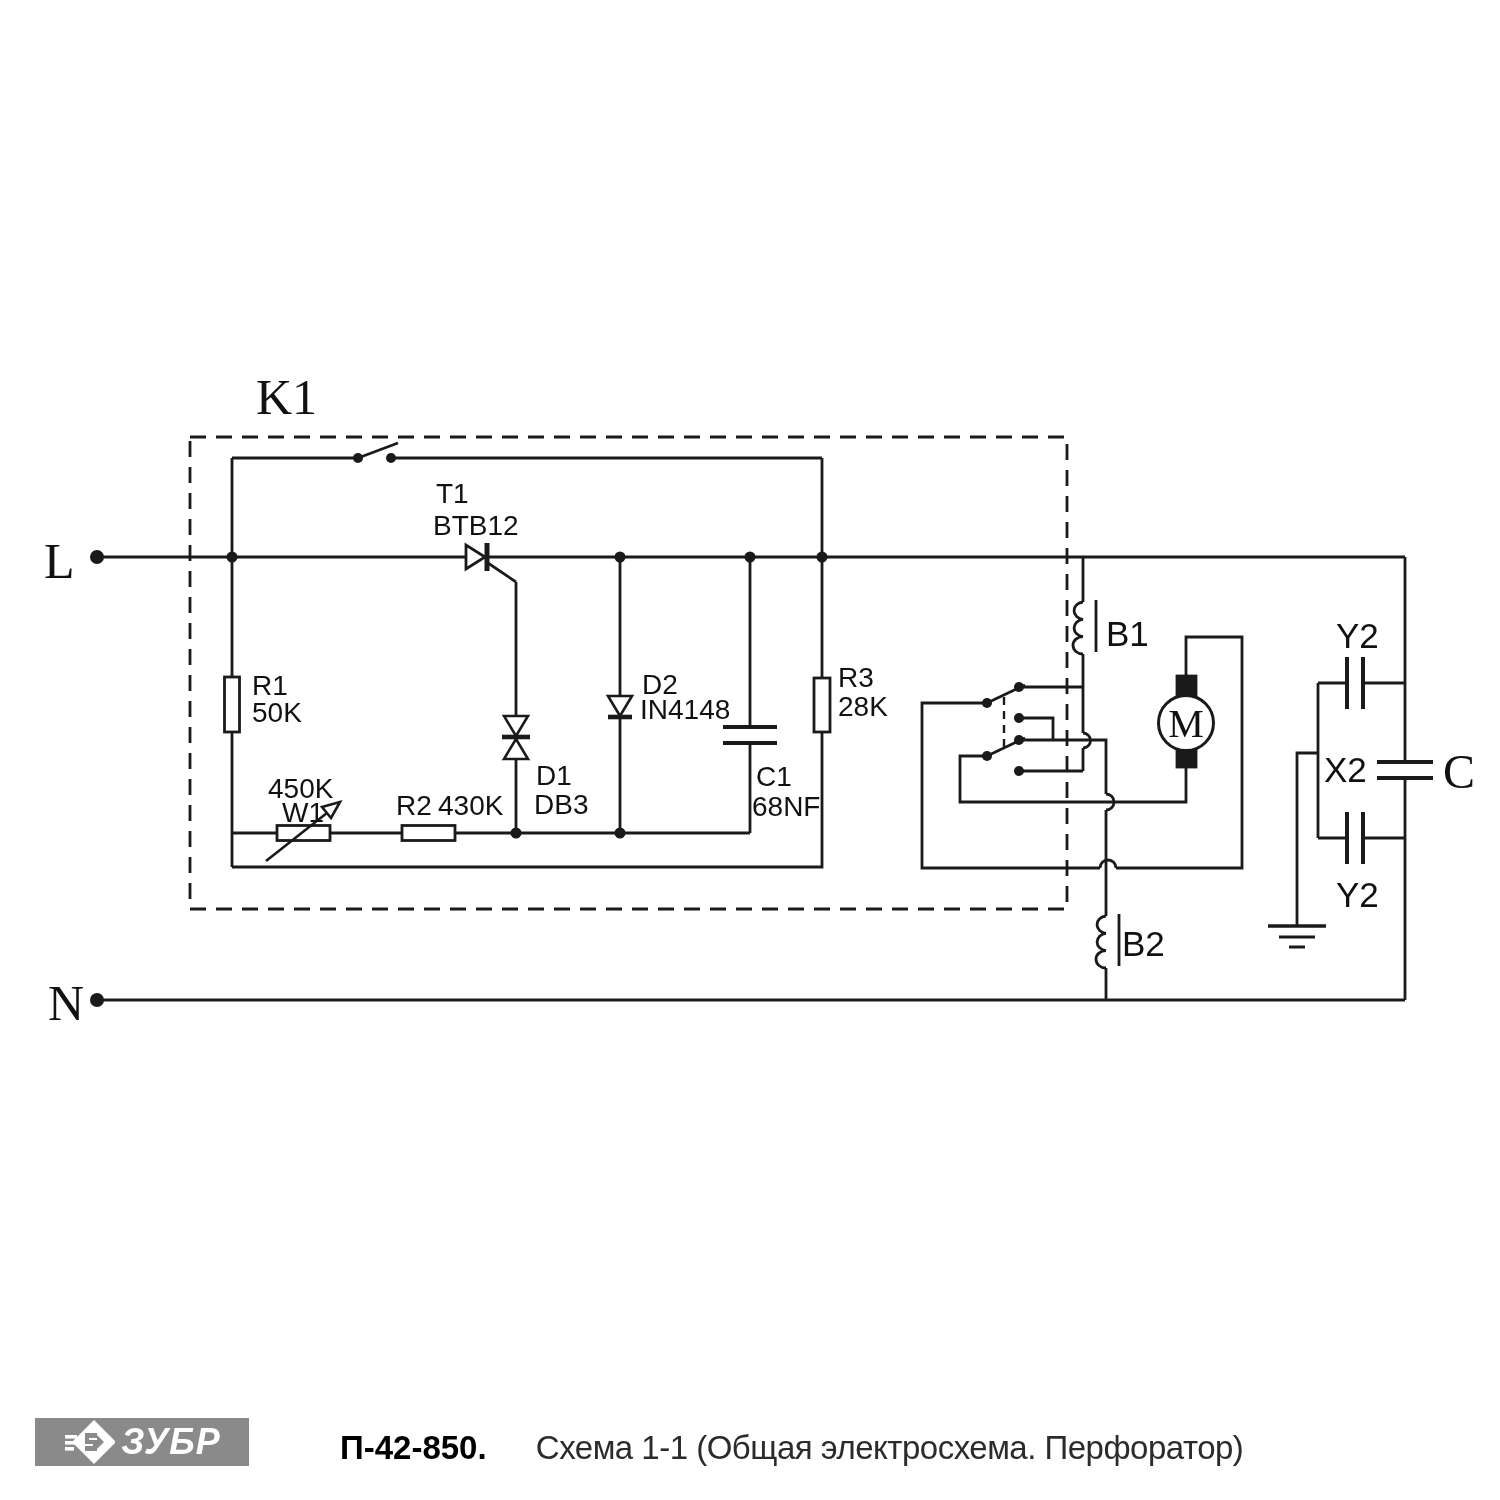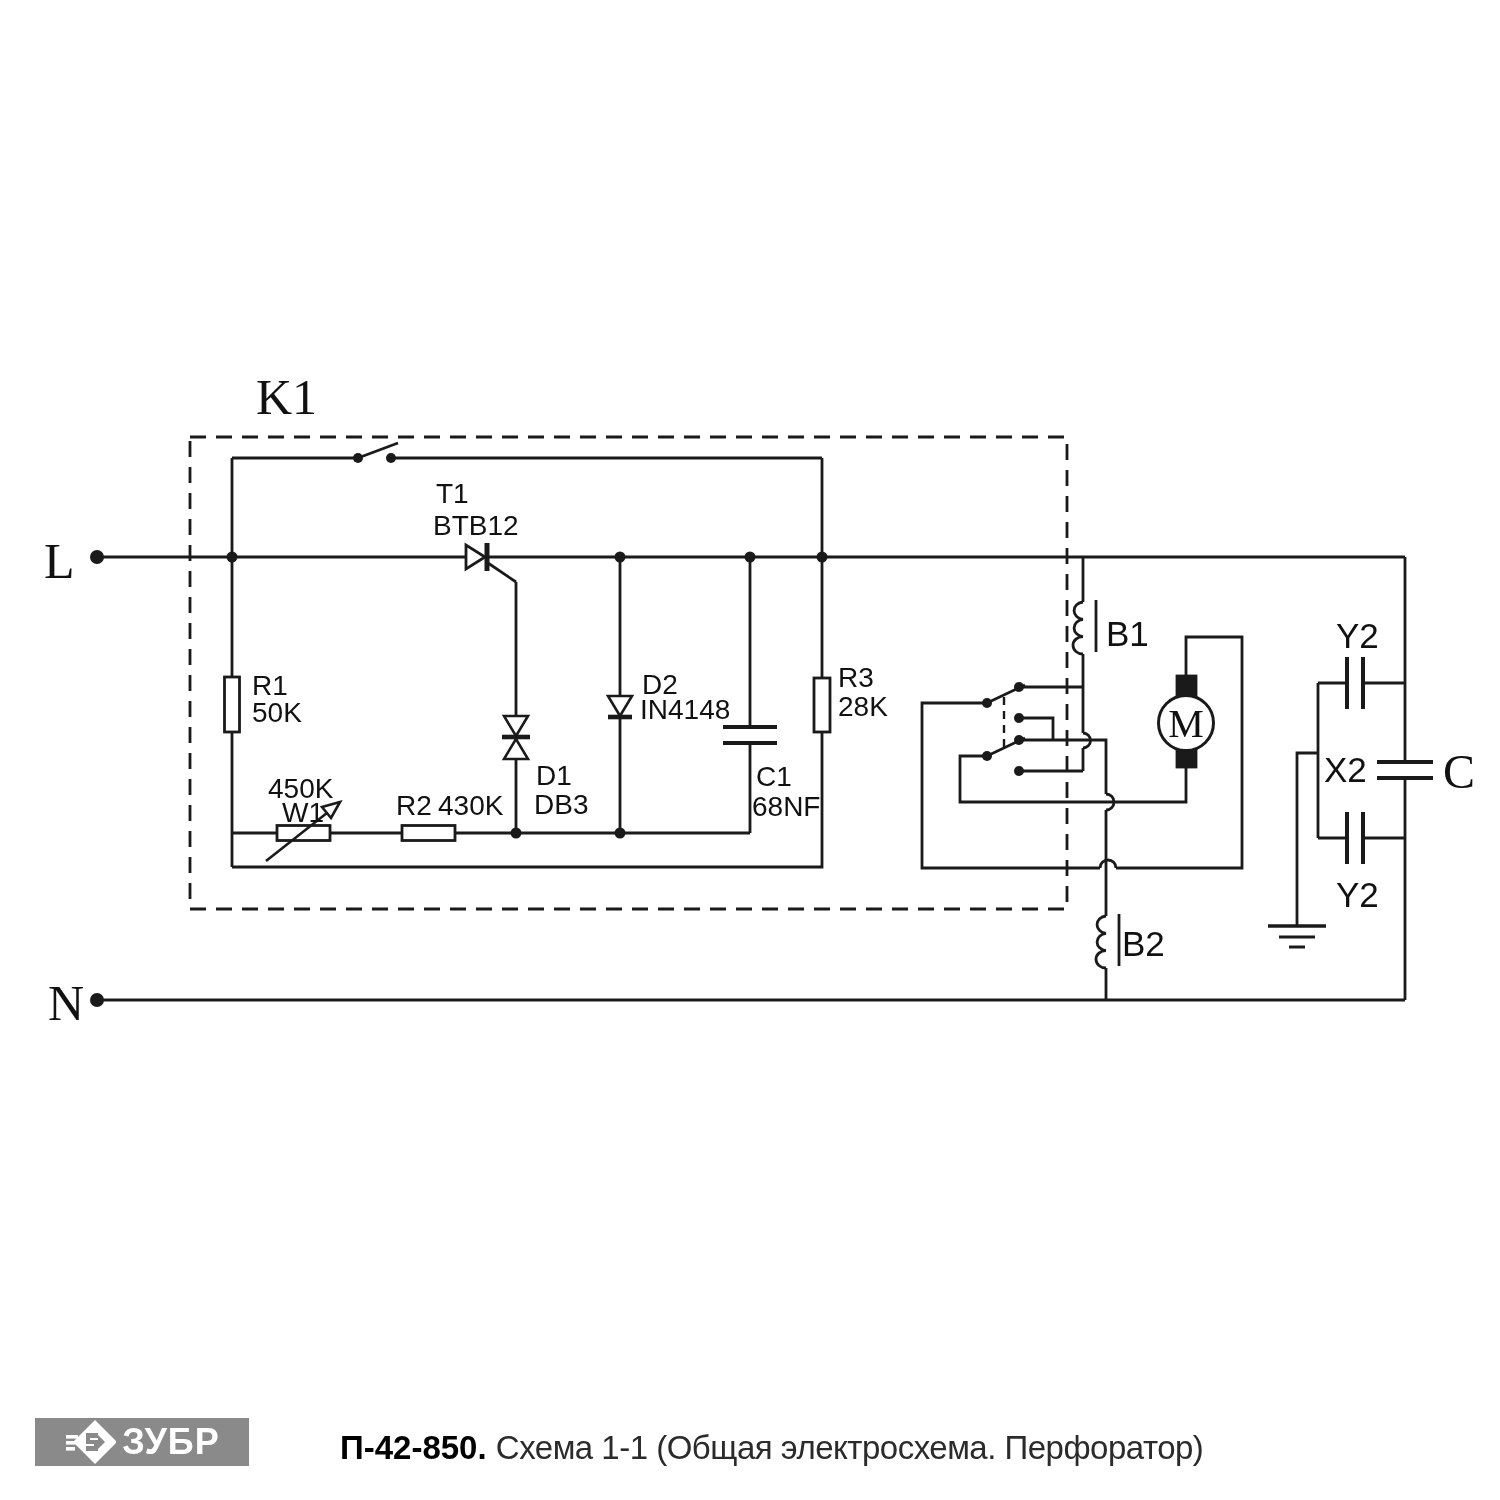--- a/index.html
+++ b/index.html
@@ -4,26 +4,26 @@
 <style>
   html,body{margin:0;padding:0;background:#fff;}
   .page{position:relative;width:1500px;height:1500px;background:#fff;overflow:hidden;
         font-family:"Liberation Sans",sans-serif;}
   svg text{user-select:none;}
   .lbl{font-family:"Liberation Sans",sans-serif;font-size:28px;fill:#111;}
   .lbl-big{font-family:"Liberation Sans",sans-serif;font-size:35px;fill:#111;}
   .serif{font-family:"Liberation Serif","DejaVu Serif",serif;fill:#111;}
   .footer-badge{position:absolute;left:35px;top:1418px;width:214px;height:48px;
     display:flex;align-items:center;justify-content:center;gap:6px;}
-  .brand-text{color:#fff;font-weight:bold;font-size:36px;
+  .brand-text{color:#fff;font-weight:bold;font-style:italic;font-size:36px;
     letter-spacing:1px;line-height:1;font-family:"Liberation Sans",sans-serif;}
   .footer-line{position:absolute;left:340px;top:1429px;white-space:nowrap;
     font-size:33px;color:#1a1a1a;}
   .footer-model{font-weight:bold;color:#000;}
-  .footer-caption{font-weight:normal;color:#2b2b2b;letter-spacing:-0.5px;}
+  .footer-caption{font-weight:normal;color:#2b2b2b;letter-spacing:-0.5px;margin-left:40px;}
 </style>
 </head>
 <body>
 
 <div class="page">
 
 <svg width="1500" height="1500" viewBox="0 0 1500 1500">
   <g stroke="#1a1a1a" fill="none" stroke-width="2.8">
 
     <rect x="190" y="437" width="877" height="472" stroke-dasharray="16 10"></rect>

